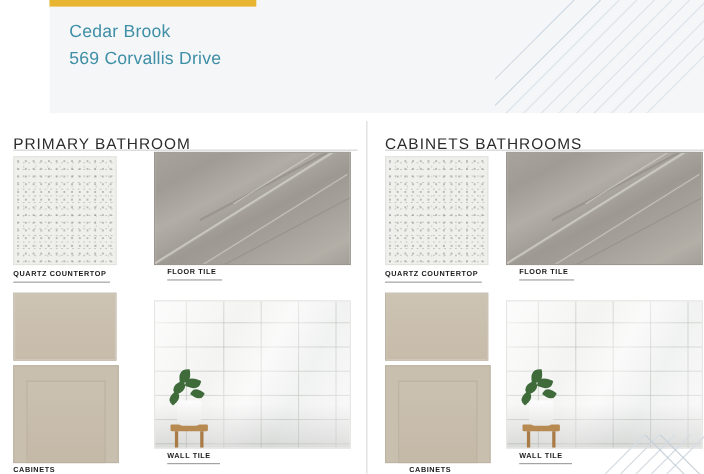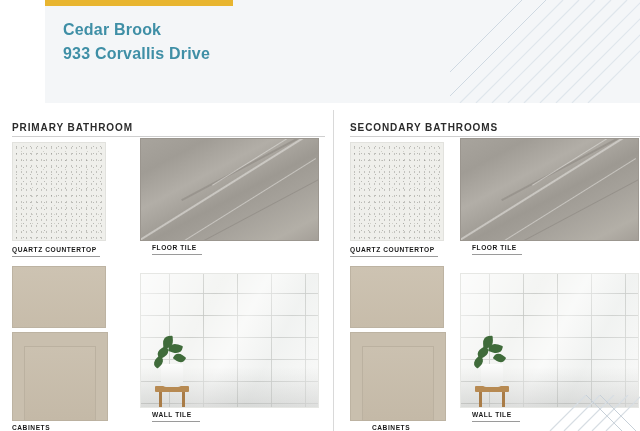--- a/index.html
+++ b/index.html
@@ -45,21 +45,20 @@
   .address {
     position: absolute;
     left: 63px; top: 18px;
     line-height: 24px;
   }
   .address div {
     font-size: 16px;
     color: #3f8fa6;
     letter-spacing: 0.2px;
     white-space: nowrap;
-    font-weight: bold;
   }
 
   
   .body-area {
     position: absolute;
     left: 0; top: 103px;
     width: 640px; height: 328px;
     background: #ffffff;
   }
   .divider-vert {
@@ -73,24 +72,24 @@
     top: 110px;
     width: 320px;
     height: 321px;
   }
   .panel-left { left: 6px; }
   .panel-right { left: 344px; }
 
   .panel-title {
     position: absolute;
     top: 12px; left: 6px;
-    font-size: 10px;
+    font-size: 14px;
     letter-spacing: 0.9px;
     color: #2b2b2b;
-    font-weight: 700;
+    font-weight: 400;
   }
   .panel-title-rule {
     position: absolute;
     left: 6px;
     top: 26px;
     height: 1px;
     background: #cfcfcf;
   }
 
   
@@ -239,21 +238,21 @@
       </g>
       <g stroke="#cfd9e2" stroke-width="1" fill="none">
         <line x1="0" y1="72" x2="72" y2="0"></line>
         <line x1="0" y1="96" x2="96" y2="0"></line>
       </g>
     </svg>
   </div>
 
   <div class="address">
     <div>Cedar Brook</div>
-    <div>933 Corvallis Drive</div>
+    <div>569 Corvallis Drive</div>
   </div>
 </div>
 
 <div class="body-area"></div>
 <div class="divider-vert"></div>
 
 <div class="panel panel-left">
   <div class="panel-title">PRIMARY BATHROOM</div>
   <div class="panel-title-rule" style="width:313px;"></div>
 
@@ -291,21 +290,21 @@
     <div class="leaf" style="left:28px; top:70px; width:13px; height:9px; transform:rotate(18deg);"></div>
     <div class="leaf" style="left:22px; top:62px; width:10px; height:12px; transform:rotate(-4deg);"></div>
     <div class="leaf" style="left:33px; top:80px; width:11px; height:8px; transform:rotate(34deg);"></div>
     <div class="leaf" style="left:12px; top:84px; width:11px; height:8px; transform:rotate(-44deg);"></div>
   </div>
   <div class="caption" style="left:146px; top:301px;">WALL TILE</div>
   <div class="caption-rule" style="left:146px; top:311px; width:48px;"></div>
 </div>
 
 <div class="panel panel-right">
-  <div class="panel-title">SECONDARY BATHROOMS</div>
+  <div class="panel-title">CABINETS BATHROOMS</div>
   <div class="panel-title-rule" style="width:290px;"></div>
 
   <div class="tile quartz" style="left:6px; top:32px; width:94px; height:99px;"></div>
   <div class="caption" style="left:6px; top:136px;">QUARTZ COUNTERTOP</div>
   <div class="caption-rule" style="left:6px; top:146px; width:88px;"></div>
 
   <div class="marble" style="left:116px; top:28px; width:177px; height:101px;">
     <div class="vein" style="left:-20px; top:40px; width:230px; height:2px;"></div>
     <div class="vein" style="left:-10px; top:72px; width:200px; height:1px;"></div>
     <div class="vein2" style="left:30px; top:18px; width:180px; height:1.5px;"></div>

